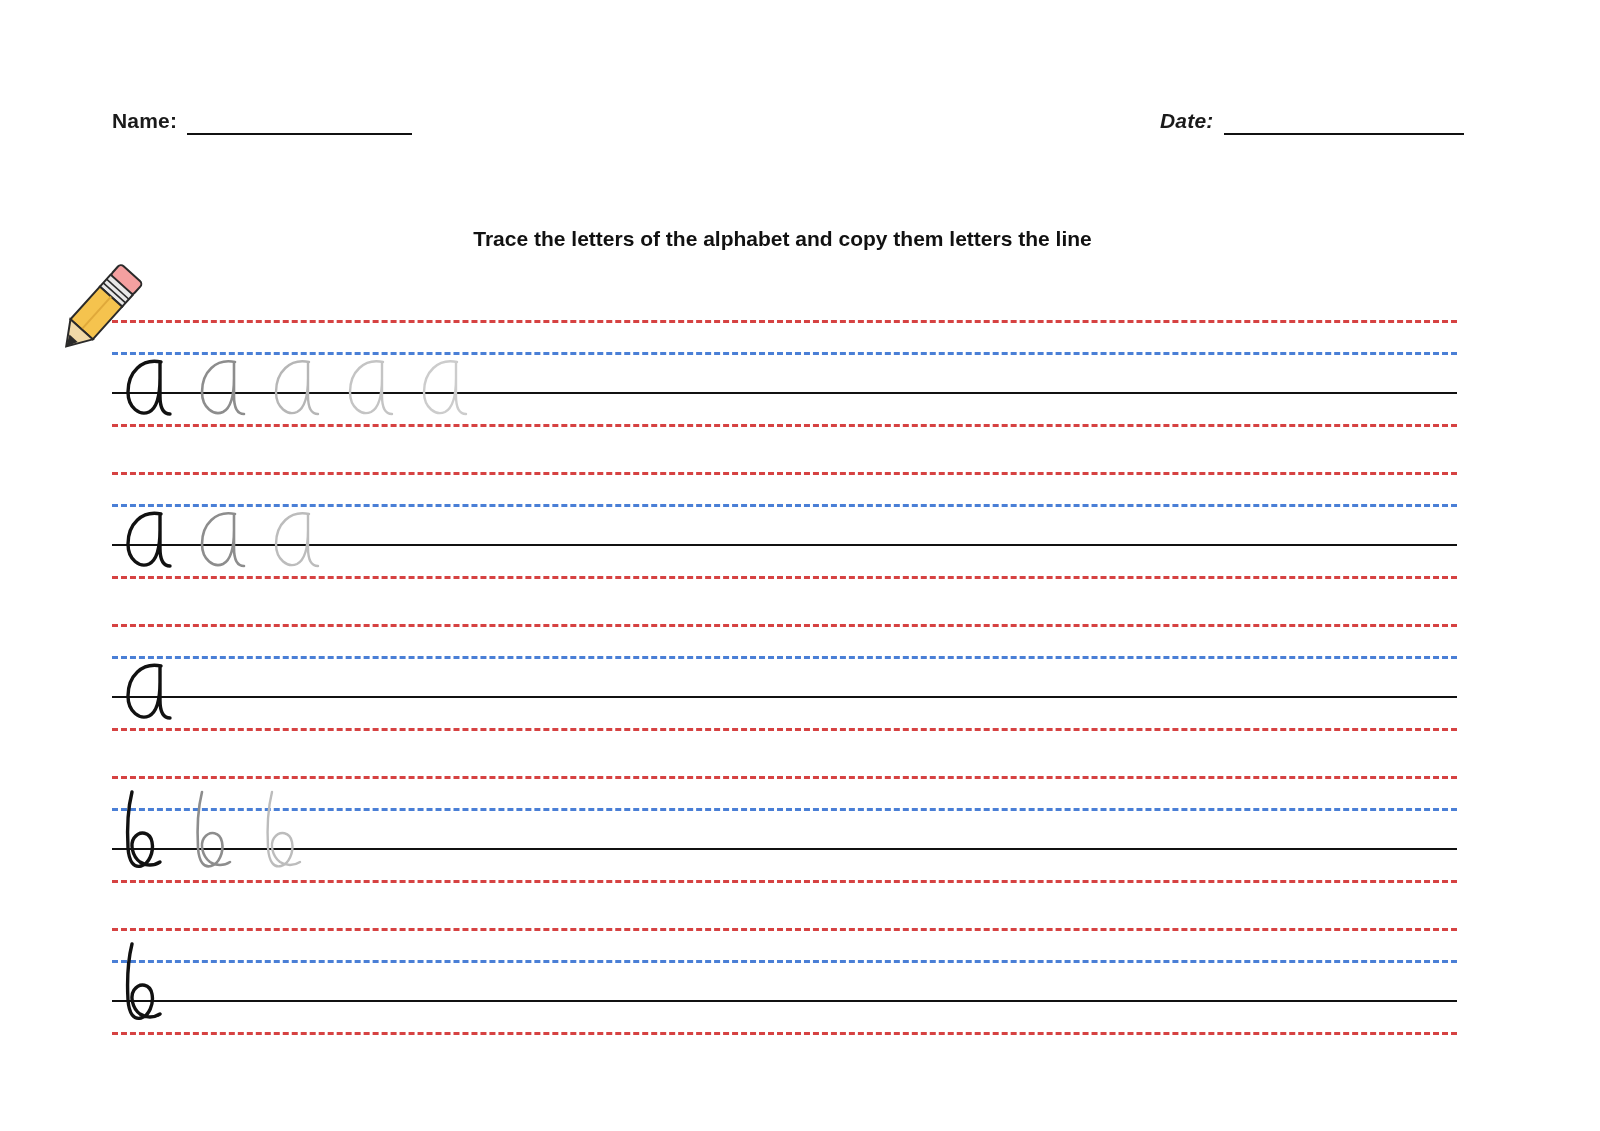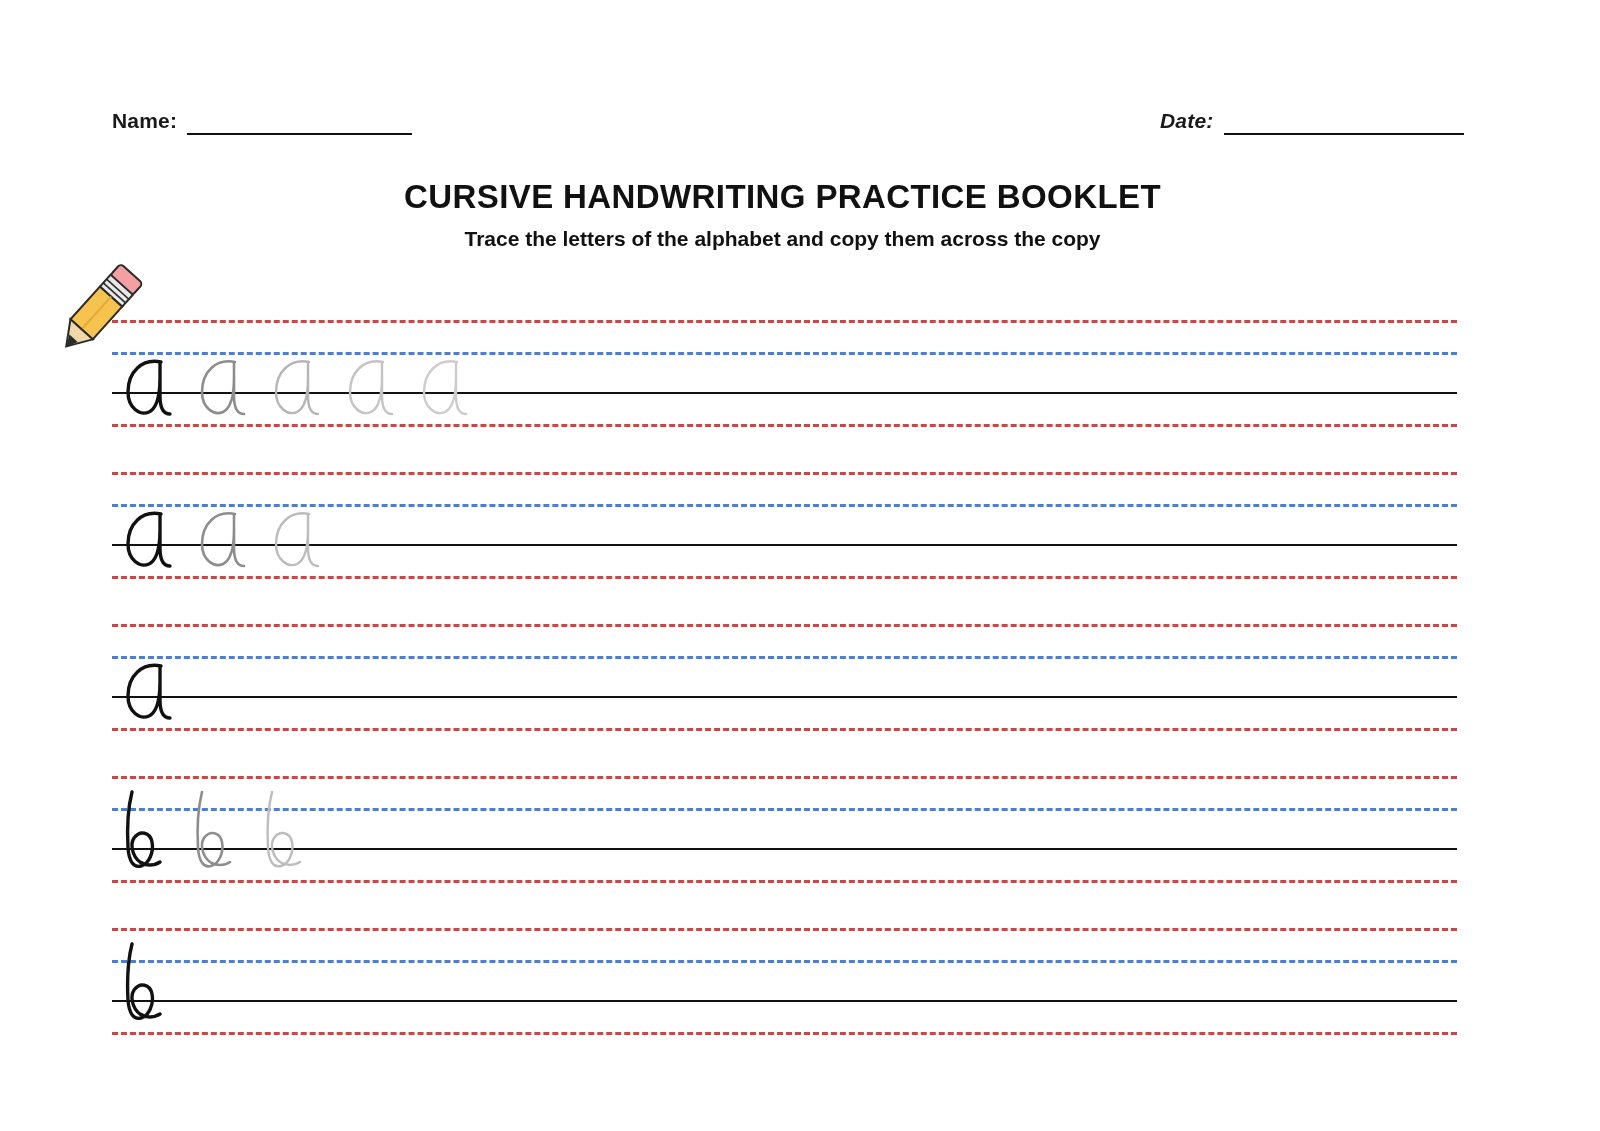--- a/index.html
+++ b/index.html
@@ -137,22 +137,21 @@
   <div class="field" id="name-field">
     <span class="field-label">Name:</span>
     <span class="field-rule"></span>
   </div>
 
   <div class="field" id="date-field">
     <span class="field-label">Date:</span>
     <span class="field-rule"></span>
   </div>
 
-  <div class="title">CURSIVE HANDWRITING PRACTICE BOOKLET</div>
-  <div class="subtitle">Trace the letters of the alphabet and copy them across the copy</div>
+  <div class="subtitle">Trace the letters of the alphabet and copy them letters the line</div>
 
   <div id="pencil">
     <svg viewBox="0 0 110 110" width="110" height="110" aria-hidden="true">
       <g transform="rotate(42 55 55)">
 
         <rect x="40" y="6" width="30" height="16" rx="4" fill="#f4a0a0" stroke="#2a2a2a" stroke-width="2"></rect>
 
         <rect x="40" y="21" width="30" height="16" fill="#e8e8e8" stroke="#2a2a2a" stroke-width="2"></rect>
         <line x1="40" y1="27" x2="70" y2="27" stroke="#2a2a2a" stroke-width="1.6"></line>
         <line x1="40" y1="32" x2="70" y2="32" stroke="#2a2a2a" stroke-width="1.6"></line>

